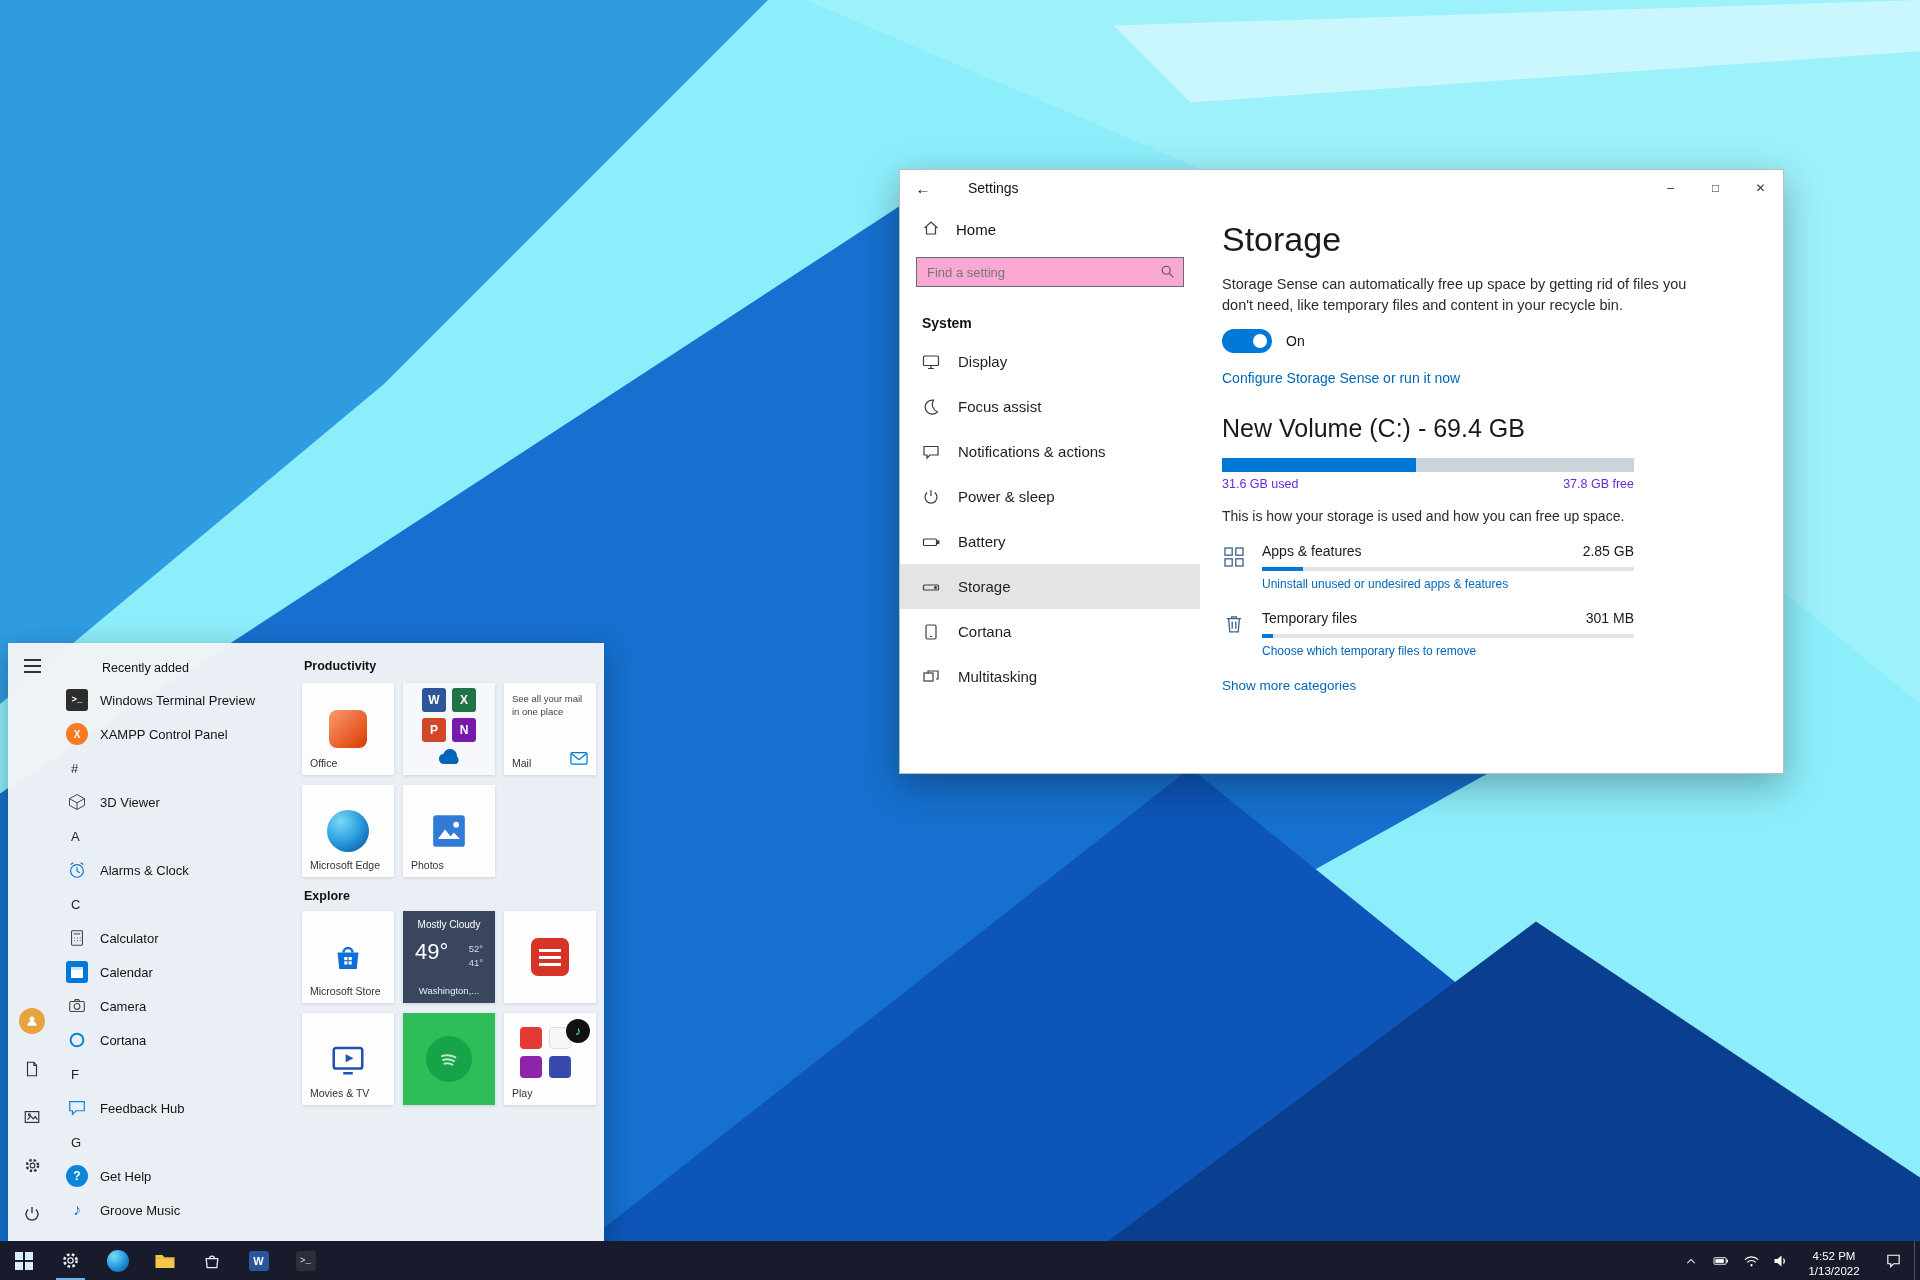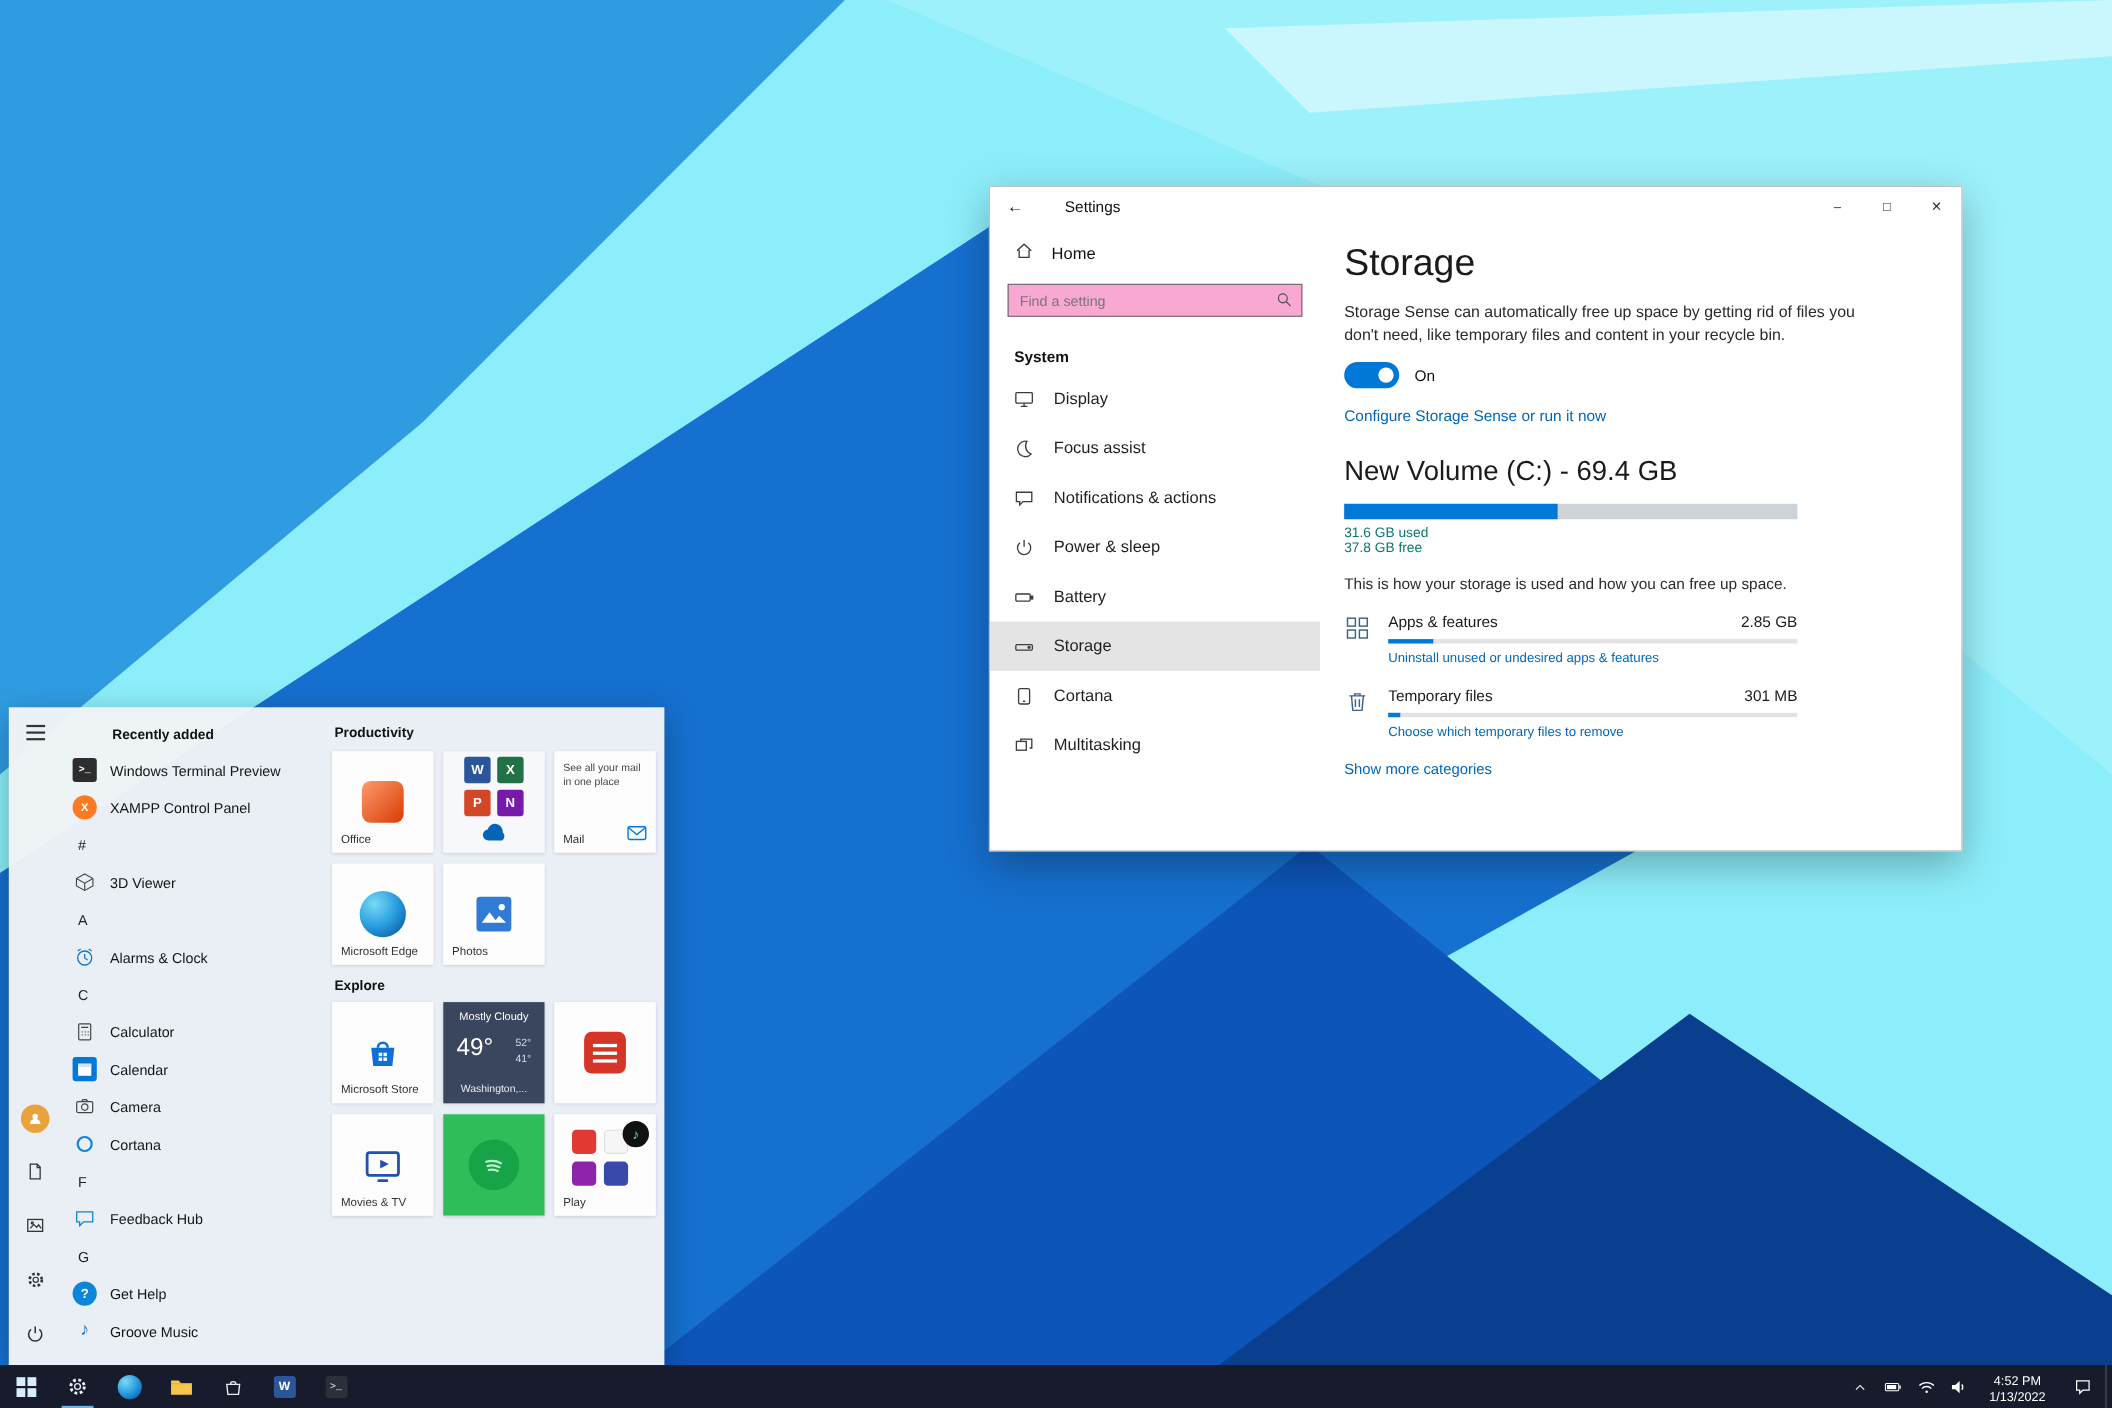--- a/index.html
+++ b/index.html
@@ -43,21 +43,21 @@
   .c-desc{margin-top:15px;width:486px;font-size:14.5px;line-height:1.45;color:#2b2b2b;}
   .toggle-row{margin-top:13px;display:flex;align-items:center;gap:14px;cursor:pointer;}
   .pill{width:50px;height:24px;border-radius:13px;background:#0078d7;position:relative;}
   .knob{position:absolute;right:5px;top:5px;width:14px;height:14px;border-radius:50%;background:#fff;}
   .toggle-label{font-size:14px;color:#111;text-align:right;}
   .c-link{margin-top:17px;font-size:14px;color:#0067b8;cursor:pointer;width:fit-content;}
   .vol-title{margin-top:28px;font-size:25px;font-weight:400;color:#1a1a1a;}
   .bigbar{margin-top:15px;width:412px;height:14px;background:#ccd3d9;}
   .bigfill{height:100%;background:#0078d7;}
   .bar-labels{width:412px;display:flex;justify-content:space-between;margin-top:5px;
-              font-size:12.5px;color:#0f766e;flex-direction:column;}
+              font-size:12.5px;color:#6d28d9;}
   .c-explain{margin-top:17px;font-size:14px;color:#2b2b2b;}
   .cat{margin-top:19px;width:412px;display:flex;gap:14px;}
   .cat-icon{width:26px;flex:none;padding-top:2px;color:#3e6286;}
   .cat-main{flex:1;}
   .cat-head{display:flex;justify-content:space-between;font-size:14px;color:#1a1a1a;}
   .cat-bar{margin-top:8px;height:4px;background:#e3e3e3;}
   .cat-fill{height:100%;background:#0078d7;}
   .cat-link{margin-top:6px;font-size:12px;color:#0067b8;cursor:pointer;width:fit-content;}
   .show-more{margin-top:20px;font-size:13.5px;color:#0067b8;cursor:pointer;width:fit-content;}
   
@@ -65,21 +65,21 @@
          box-shadow:0 8px 28px rgba(0,0,0,.3);}
   .rail{position:absolute;left:0;top:0;bottom:0;width:48px;display:flex;flex-direction:column;
         align-items:center;justify-content:space-between;padding:16px 0 14px 0;box-sizing:border-box;}
   .burger{width:17px;cursor:pointer;}
   .burger div{height:2px;background:#333;margin:0 0 4px 0;}
   .rail-bottom{display:flex;flex-direction:column;gap:26px;align-items:center;}
   .rail-ic{cursor:pointer;color:#333;}
   .user-badge{width:26px;height:26px;border-radius:50%;background:#e8a33d;display:flex;
               align-items:center;justify-content:center;}
   .apps{position:absolute;left:54px;top:14px;width:238px;}
-  .apps-header{font-size:12.5px;font-weight:700;color:#111;margin:4px 0 8px 4px;padding-left:36px;}
+  .apps-header{font-size:12.5px;font-weight:400;color:#111;margin:4px 0 8px 4px;padding-left:36px;}
   .app-row{display:flex;align-items:center;gap:12px;height:34px;padding-left:4px;
            font-size:13px;color:#141414;cursor:pointer;}
   .sep-row{height:34px;display:flex;align-items:center;padding-left:9px;font-size:13px;color:#222;cursor:pointer;}
   .aic{width:22px;height:22px;flex:none;display:flex;align-items:center;justify-content:center;
        border-radius:3px;font-size:10px;color:#fff;font-weight:700;}
   .tiles{position:absolute;left:294px;top:14px;width:298px;height:570px;}
   .group-label{position:absolute;font-size:12.5px;font-weight:700;color:#111;cursor:pointer;}
   .tile{position:absolute;width:92px;height:92px;background:rgba(255,255,255,.88);
         box-shadow:0 1px 3px rgba(0,0,0,.12);cursor:pointer;}
   .tile-label{position:absolute;left:8px;bottom:6px;font-size:10.5px;color:#333;}

